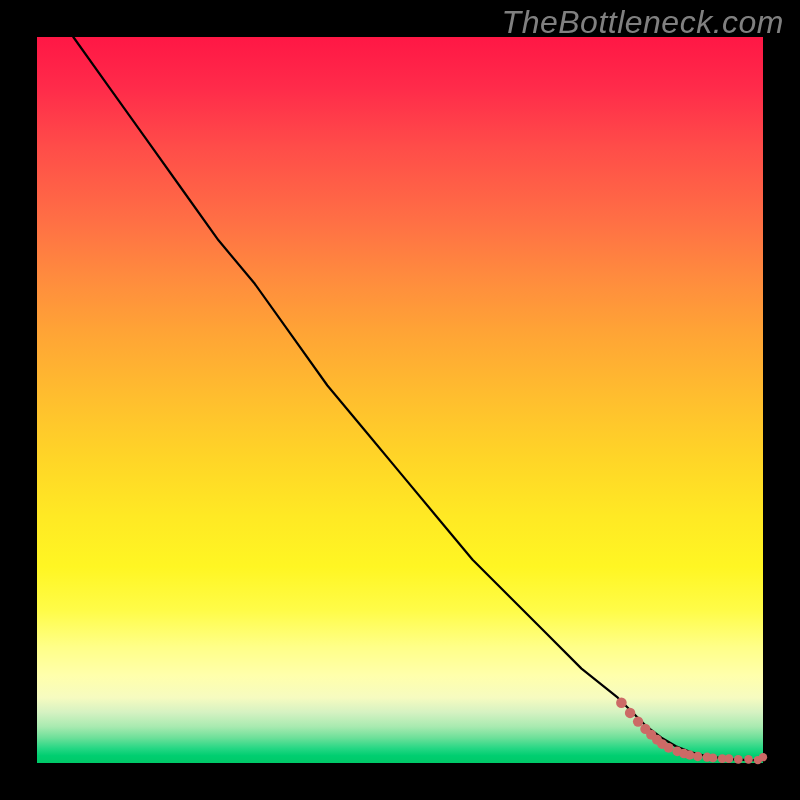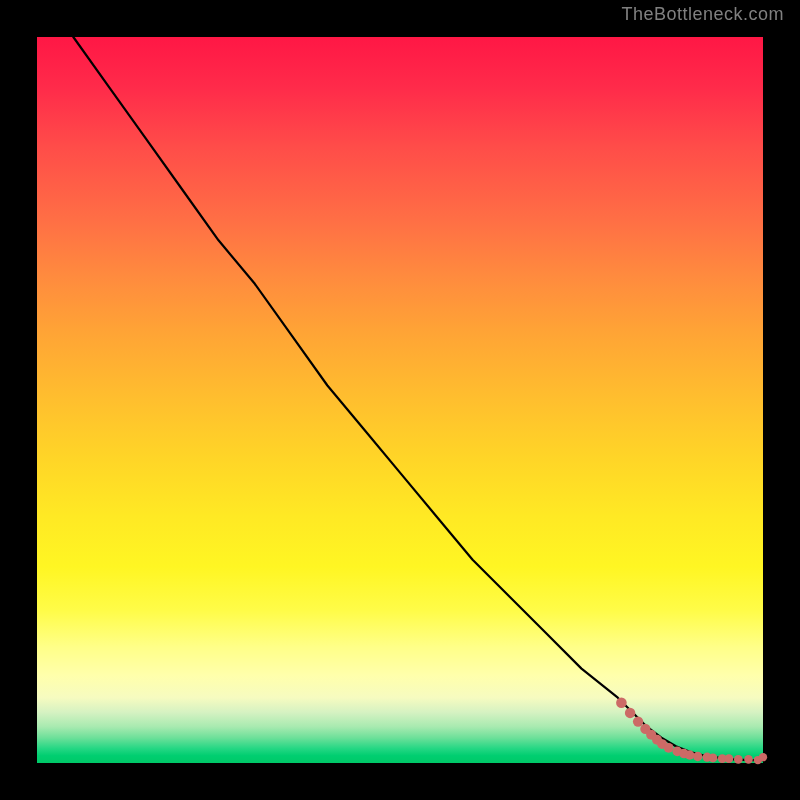--- a/index.html
+++ b/index.html
@@ -15,25 +15,26 @@
     position: relative;
     width: 800px;
     height: 800px;
     background: #000;
   }
   .watermark {
     position: absolute;
     top: 4px;
     right: 16px;
     color: #808080;
-    font-size: 18px;
+    font-size: 32px;
     font-weight: 500;
     letter-spacing: 0.5px;
     z-index: 5;
     user-select: none;
+    font-style: italic;
   }
   .plot-area {
     position: absolute;
     left: 37px;
     top: 37px;
     width: 726px;
     height: 726px;
     
     background:
       linear-gradient(

